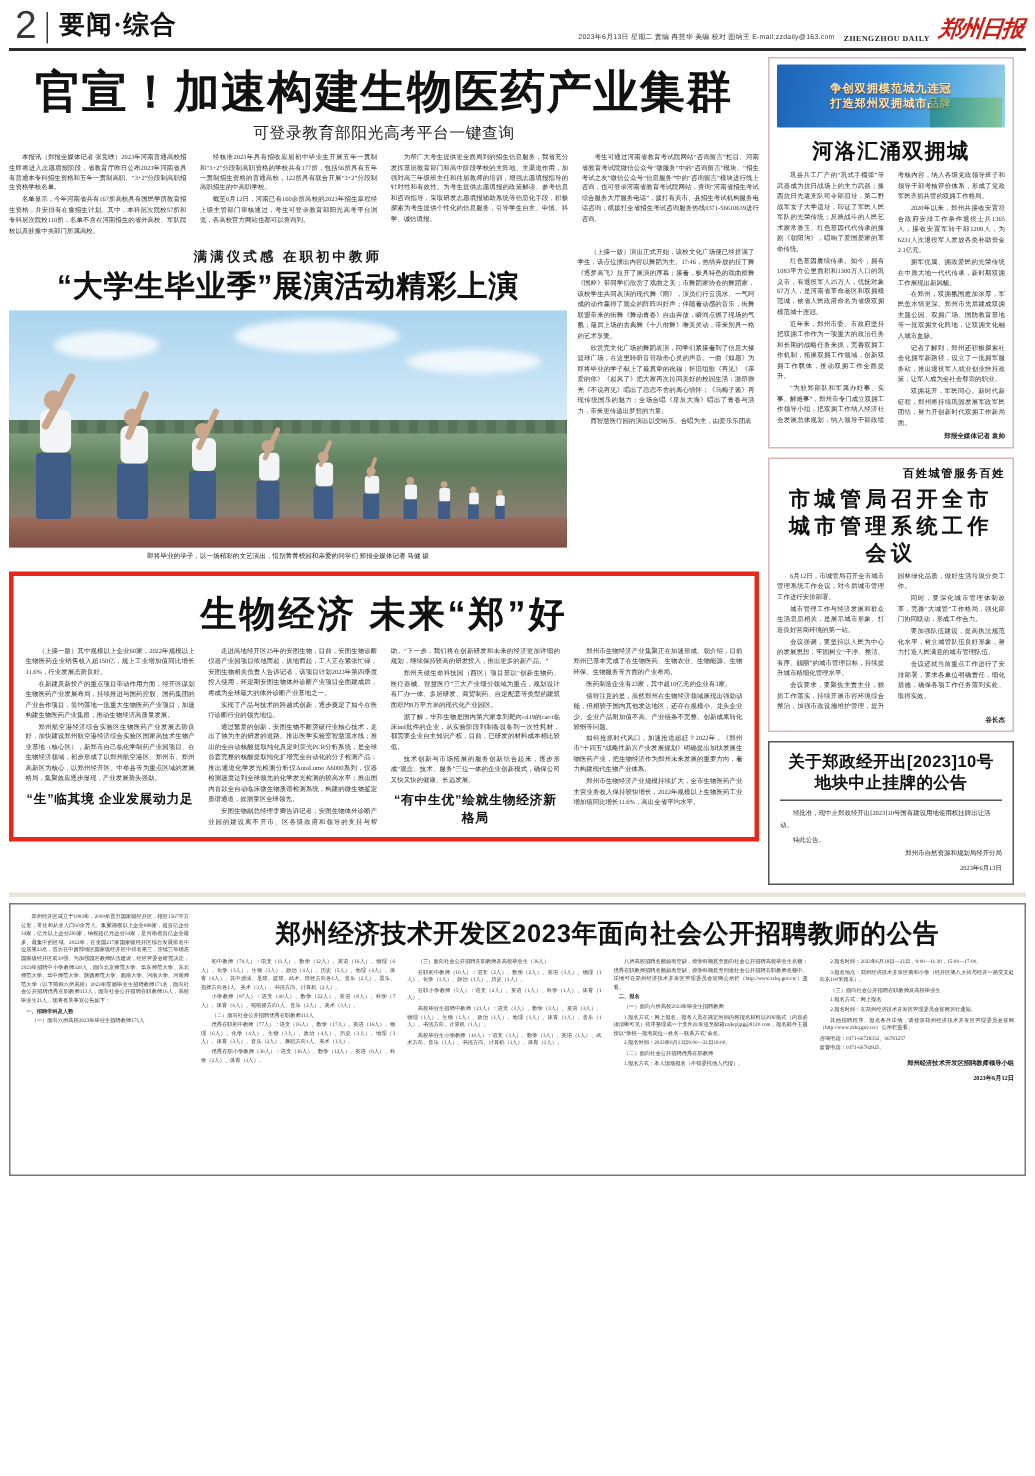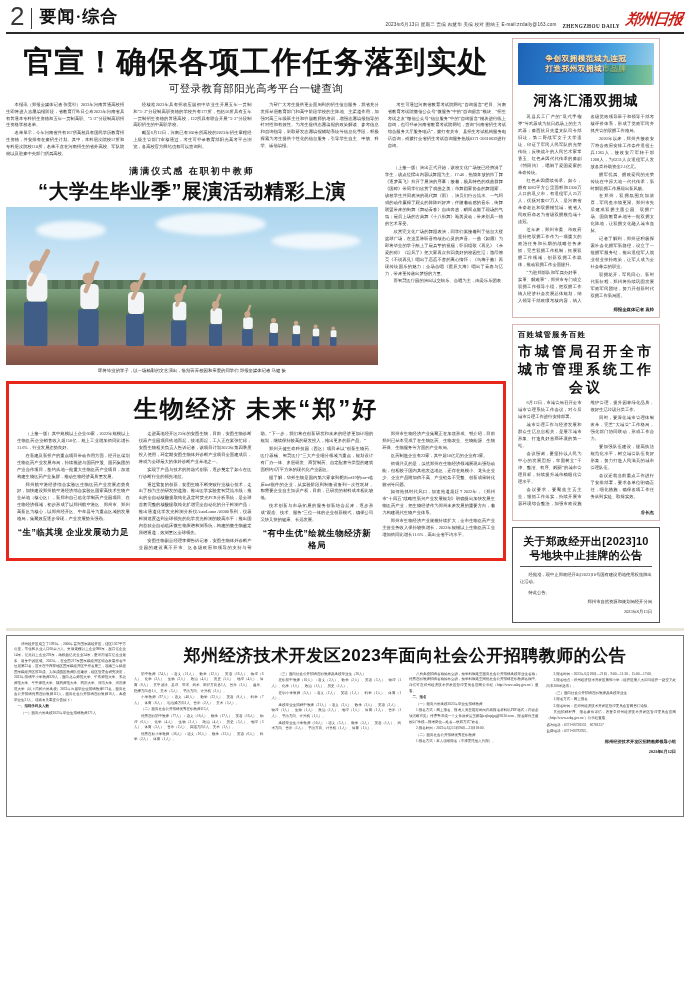--- a/index.html
+++ b/index.html
@@ -17,21 +17,21 @@
   .sect-name{font-size:17px;font-weight:700;letter-spacing:1px;color:#111;white-space:nowrap;padding-bottom:1px;}
   .mast-right{margin-left:auto;display:flex;align-items:flex-end;gap:6px;}
   .mast-meta{font-size:4.6px;color:#333;white-space:nowrap;letter-spacing:.2px;padding-bottom:2px;font-family:"Liberation Sans",sans-serif;}
   .mast-en{font-size:5.2px;font-weight:700;color:#222;letter-spacing:.4px;text-align:right;font-family:"Liberation Serif",serif;}
   .mast-logo{font-size:15px;color:#cc1f17;font-weight:700;font-style:italic;letter-spacing:-1px;font-family:"Liberation Serif",serif;transform:skewX(-6deg);}
   .mast-stack{display:flex;flex-direction:column;align-items:flex-end;}
 
   
   .body-grid{display:flex;gap:6px;margin-top:4px;}
   .left-col{width:500px;position:relative;}
-  .right-col{width:148px;position:relative;}
+  .right-col{width:164px;position:relative;}
 
   
   .lead-head{font-size:30px;font-weight:700;letter-spacing:1px;text-align:center;line-height:1.12;margin:7px 0 3px 0;color:#111;font-family:"Liberation Sans",sans-serif;}
   .lead-sub{font-size:10.5px;text-align:center;color:#222;margin-bottom:6px;letter-spacing:.4px;font-family:"Liberation Sans",sans-serif;}
 
   .cols-4{column-count:4;column-gap:9px;column-rule:0;}
   .cols-2{column-count:2;column-gap:9px;}
   .tiny{font-size:4.3px;line-height:1.62;text-align:justify;color:#2c2c2c;text-indent:2em;margin:0 0 1px 0;}
   .micro{font-size:3.5px;line-height:1.6;text-align:justify;color:#2f2f2f;text-indent:2em;margin:0 0 1px 0;}
   .micro.h{font-weight:700;text-indent:1em;}
@@ -60,21 +60,21 @@
   .redbox{margin-top:6px;border:3px solid #e8271a;padding:7px 8px 6px 8px;box-sizing:border-box;position:relative;}
   .red-head{font-size:24px;font-weight:700;text-align:center;letter-spacing:2px;color:#111;margin:2px 0 6px 0;font-family:"Liberation Sans",sans-serif;}
   .sub-head{font-size:8.5px;font-weight:700;text-align:center;color:#111;margin:4px 0 3px 0;letter-spacing:.5px;font-family:"Liberation Sans",sans-serif;}
 
   
   .side-card{border:1px solid #d9b7b5;padding:4px 5px 5px 5px;box-sizing:border-box;margin-bottom:6px;}
   .side-banner{height:42px;background:linear-gradient(100deg,#1e63b5,#2f86d8 45%,#4ea6e0 70%,#9ad0ea);position:relative;overflow:hidden;border-radius:1px;display:flex;flex-direction:column;align-items:center;justify-content:center;}
   .side-banner .bn{font-size:7.5px;font-weight:700;color:#ffe9a8;letter-spacing:.6px;text-shadow:0 1px 1px rgba(120,20,10,.8);line-height:1.35;font-family:"Liberation Sans",sans-serif;}
   .side-banner .deco{position:absolute;right:2px;bottom:0;width:48px;height:20px;background:linear-gradient(90deg,#0f7a52,#6fbf4b);opacity:.5;}
   .side-title{font-size:14px;font-weight:700;text-align:center;letter-spacing:1px;margin:7px 0 4px 0;color:#111;font-family:Liberation Sans, sans-serif;}
-  .side-kicker{font-size:7.5px;font-weight:700;text-align:left;letter-spacing:1px;color:#111;margin:1px 0 2px 0;font-family:"Liberation Sans",sans-serif;}
+  .side-kicker{font-size:7.5px;font-weight:700;text-align:right;letter-spacing:1px;color:#111;margin:1px 0 2px 0;font-family:"Liberation Sans",sans-serif;}
   .side-title2{font-size:14px;font-weight:700;text-align:center;letter-spacing:3px;line-height:1.3;color:#111;margin-bottom:4px;font-family:"Liberation Sans",sans-serif;}
   .side-sign{font-size:4.4px;text-align:right;color:#222;margin-top:2px;font-weight:700;}
   .rule{height:1px;background:#555;margin:4px 0;}
   .notice-card{border:1px solid #555;padding:6px 7px;box-sizing:border-box;}
   .notice-title{font-size:11px;font-weight:700;text-align:center;line-height:1.3;color:#111;letter-spacing:.3px;font-family:"Liberation Sans",sans-serif;}
   .notice-body{font-size:4.3px;line-height:1.7;color:#2c2c2c;text-indent:2em;margin:3px 0 0 0;}
   .notice-sign{font-size:4.3px;text-align:right;color:#222;margin-top:3px;line-height:1.6;}
 
   
   .bottom-sep{height:3px;background:#e8e4d8;margin:5px 0 4px 0;}
@@ -100,21 +100,21 @@
       </div>
       <div class="mast-logo">郑州日报</div>
     </div>
   </div>
 
   <div class="body-grid">
 
     <div class="left-col">
 
       <div>
-        <div class="lead-head">官宣！确保各项工作任务落到实处</div>
+        <div class="lead-head">官宣！加速构建生物医药产业集群</div>
         <div class="lead-sub">可登录教育部阳光高考平台一键查询</div>
         <div class="cols-4">
           <p class="tiny">本报讯（郑报全媒体记者 张竞昳）2023年河南普通高校招生即将进入志愿填报阶段，省教育厅昨日公布2023年河南省具有普通本专科招生资格和五年一贯制高职、“3+2”分段制高职招生资格学校名单。</p>
           <p class="tiny">名单显示，今年河南省共有167所高校具有国民学历教育招生资格，并安排有在豫招生计划。其中，本科层次院校57所和专科层次院校110所，名单不含在河南招生的省外高校、军队院校以及驻豫中央部门所属高校。</p>
           <p class="tiny">经核准2023年具有招收应届初中毕业生开展五年一贯制和“3+2”分段制高职资格的学校共有177所，包括56所具有五年一贯制招生资格的普通高校，122所具有联合开展“3+2”分段制高职招生的中高职学校。</p>
           <p class="tiny">截至6月12日，河南已有160余所高校的2023年招生章程经上级主管部门审核通过，考生可登录教育部阳光高考平台浏览，各高校官方网站也都可以查询到。</p>
           <p class="tiny">为帮广大考生提供更全面周到的招生信息服务，我省充分发挥基层教育部门和高中阶段学校的主阵地、主渠道作用，加强对高三年级班主任和往届教师的培训，增强志愿填报指导的针对性和有效性。为考生提供志愿填报的政策解读、参考信息和咨询指导，采取研发志愿填报辅助系统等信息化手段，积极探索为考生提供个性化的信息服务，引导学生自主、申慎、科学、诚信填报。</p>
           <p class="tiny">考生可通过河南省教育考试院网站“咨询留言”栏目、河南省教育考试院微信公众号“微服务”中的“咨询留言”模块、“招生考试之友”微信公众号“信息服务”中的“咨询留言”模块进行线上咨询，也可登录河南省教育考试院网站，查询“河南省招生考试综合服务大厅服务电话”，拨打有关市、县招生考试机构服务电话咨询，或拨打全省招生考试咨询服务热线0371-56610639进行咨询。</p>
         </div>
       </div>

